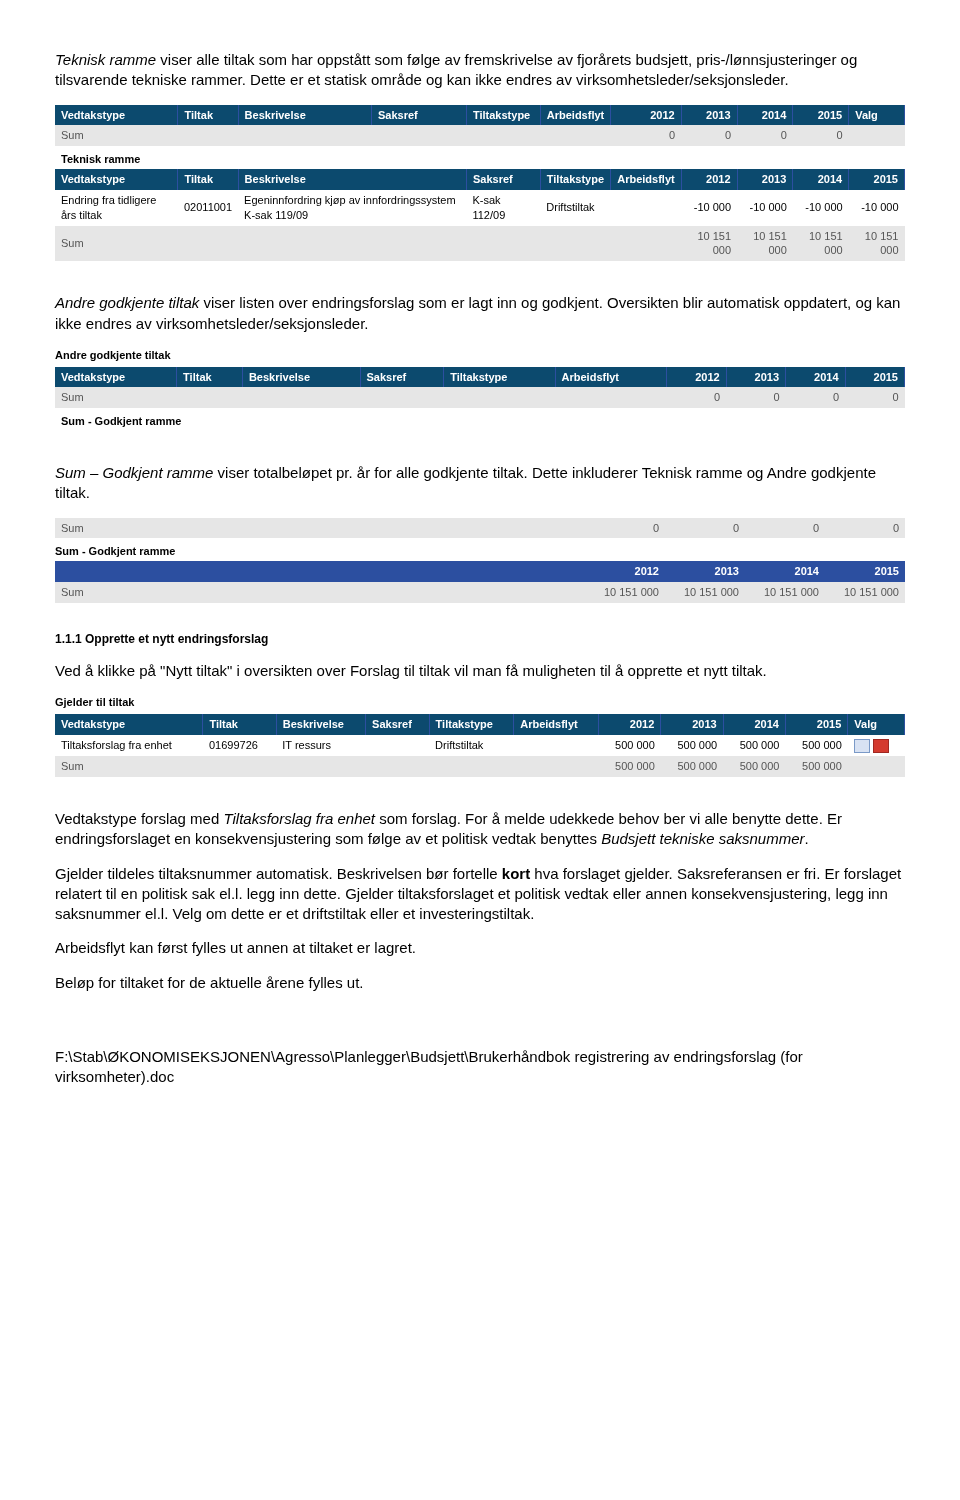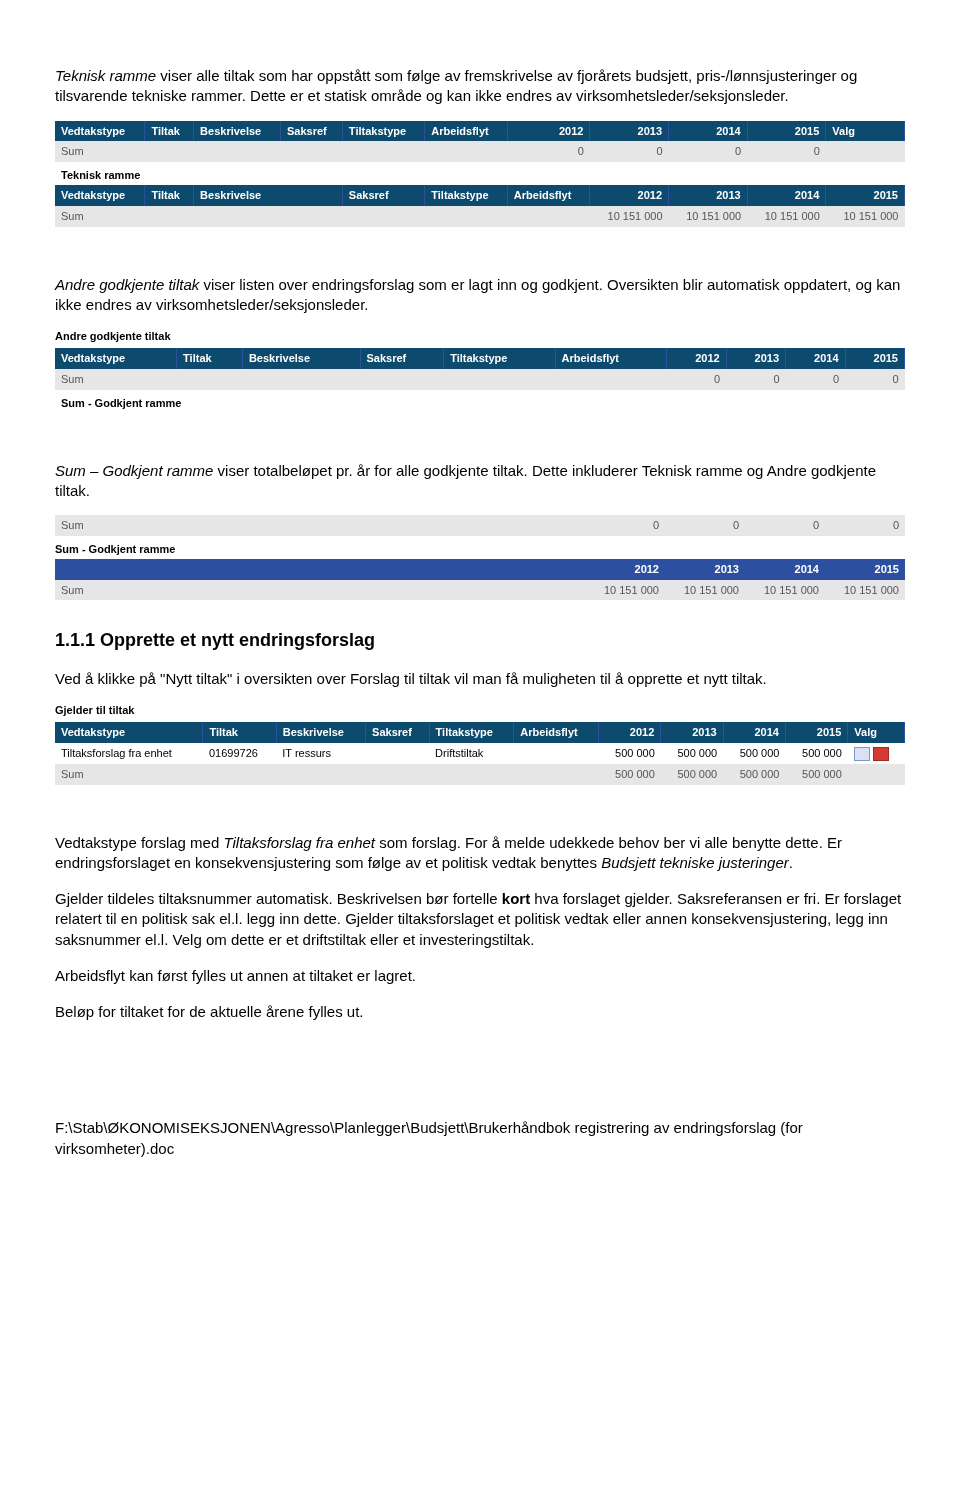--- a/index.html
+++ b/index.html
@@ -6,24 +6,24 @@
     font-family: Arial, Helvetica, sans-serif;
     font-size: 15px;
     color: #000;
     background: #fff;
     margin: 0;
     padding: 50px 55px 30px 55px;
     width: 850px;
     line-height: 1.35;
   }
   em { font-style: italic; }
-  p { margin: 16px 0 14px 0; }
+  p { margin: 0 0 14px 0; }
   .section-gap { height: 22px; }
   h2 {
-    font-size: 18px;
+    font-size: 12px;
     font-weight: bold;
     margin: 28px 0 14px 0;
   }
   
   table {
     border-collapse: collapse;
     width: 100%;
     font-size: 11px;
     margin: 4px 0 10px 0;
   }
@@ -74,21 +74,21 @@
   .hs-cell { flex: 1; }
   .hs-num { text-align: right; width: 80px; flex: none; }
   .edit-icon, .del-icon {
     display: inline-block;
     width: 14px; height: 12px;
     vertical-align: middle;
   }
   .edit-icon { background: #d8e2f3; border: 1px solid #7a99c7; }
   .del-icon { background: #d43a2f; border: 1px solid #a02822; }
   .footer {
-    margin-top: 96px;
+    margin-top: 54px;
     font-size: 15px;
   }
 </style>
 </head>
 <body>
 
 <p>
   <em>Teknisk ramme</em><span> viser alle tiltak som har oppstått som følge av fremskrivelse av fjorårets budsjett, pris-/lønnsjusteringer og tilsvarende tekniske rammer. Dette er et statisk område og kan ikke endres av virksomhetsleder/seksjonsleder.</span>
 </p>
 
@@ -122,20 +122,32 @@
     <th>Vedtakstype</th>
     <th>Tiltak</th>
     <th colspan="2">Beskrivelse</th>
     <th>Saksref</th>
     <th>Tiltakstype</th>
     <th>Arbeidsflyt</th>
     <th class="num">2012</th>
     <th class="num">2013</th>
     <th class="num">2014</th>
     <th class="num">2015</th>
+  </tr>
+  <tr class="alt">
+    <td>Endring fra tidligere års tiltak</td>
+    <td>02011001</td>
+    <td colspan="2">Egeninnfordring kjøp av innfordringssystem K-sak 119/09</td>
+    <td>K-sak 112/09</td>
+    <td>Driftstiltak</td>
+    <td></td>
+    <td class="num">-10 000</td>
+    <td class="num">-10 000</td>
+    <td class="num">-10 000</td>
+    <td class="num">-10 000</td>
   </tr>
   <tr class="sum">
     <td colspan="7">Sum</td>
     <td class="num">10 151 000</td>
     <td class="num">10 151 000</td>
     <td class="num">10 151 000</td>
     <td class="num">10 151 000</td>
   </tr>
 </tbody>
   </table>
@@ -246,21 +258,21 @@
     <td class="num">500 000</td>
     <td class="num">500 000</td>
     <td></td>
   </tr>
 </tbody>
   </table>
 
 <div class="section-gap"></div>
 
 <p>
-  <span>Vedtakstype forslag med </span><em>Tiltaksforslag fra enhet</em><span> som forslag. For å melde udekkede behov ber vi alle benytte dette. Er endringsforslaget en konsekvensjustering som følge av et politisk vedtak benyttes </span><em>Budsjett tekniske justeringer</em><span>.</span>
+  <span>Vedtakstype forslag med </span><em>Tiltaksforslag fra enhet</em><span> som forslag. For å melde udekkede behov ber vi alle benytte dette. Er endringsforslaget en konsekvensjustering som følge av et politisk vedtak benyttes </span><em>Budsjett tekniske saksnummer</em><span>.</span>
 </p>
 
 <p>
   <span>Gjelder tildeles tiltaksnummer automatisk. Beskrivelsen bør fortelle </span><strong>kort</strong><span> hva forslaget gjelder. Saksreferansen er fri. Er forslaget relatert til en politisk sak el.l. legg inn dette. Gjelder tiltaksforslaget et politisk vedtak eller annen konsekvensjustering, legg inn saksnummer el.l. Velg om dette er et driftstiltak eller et investeringstiltak.</span>
 </p>
 
 <p>Arbeidsflyt kan først fylles ut annen at tiltaket er lagret.</p>
 
 <p>Beløp for tiltaket for de aktuelle årene fylles ut.</p>
 

